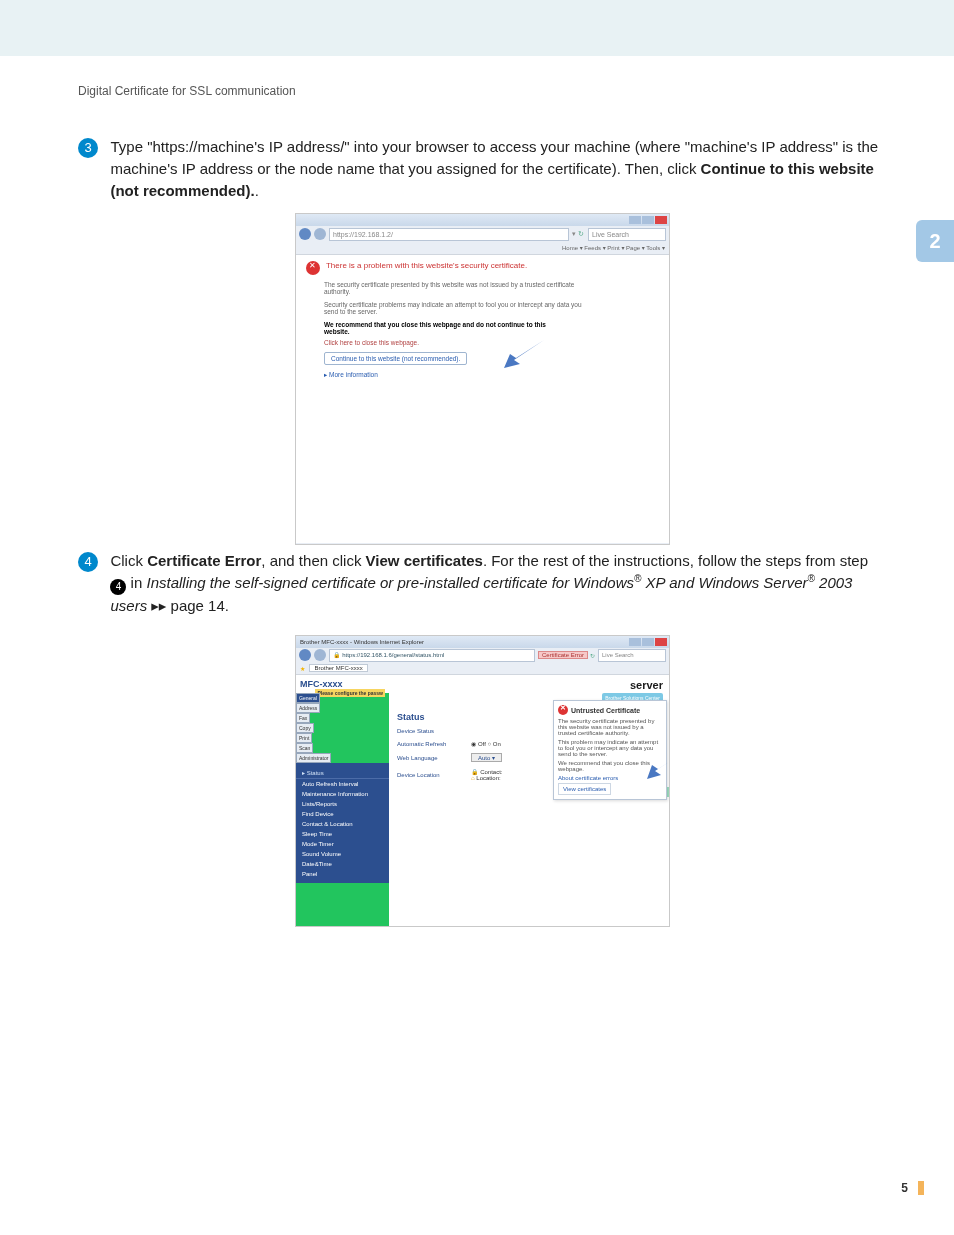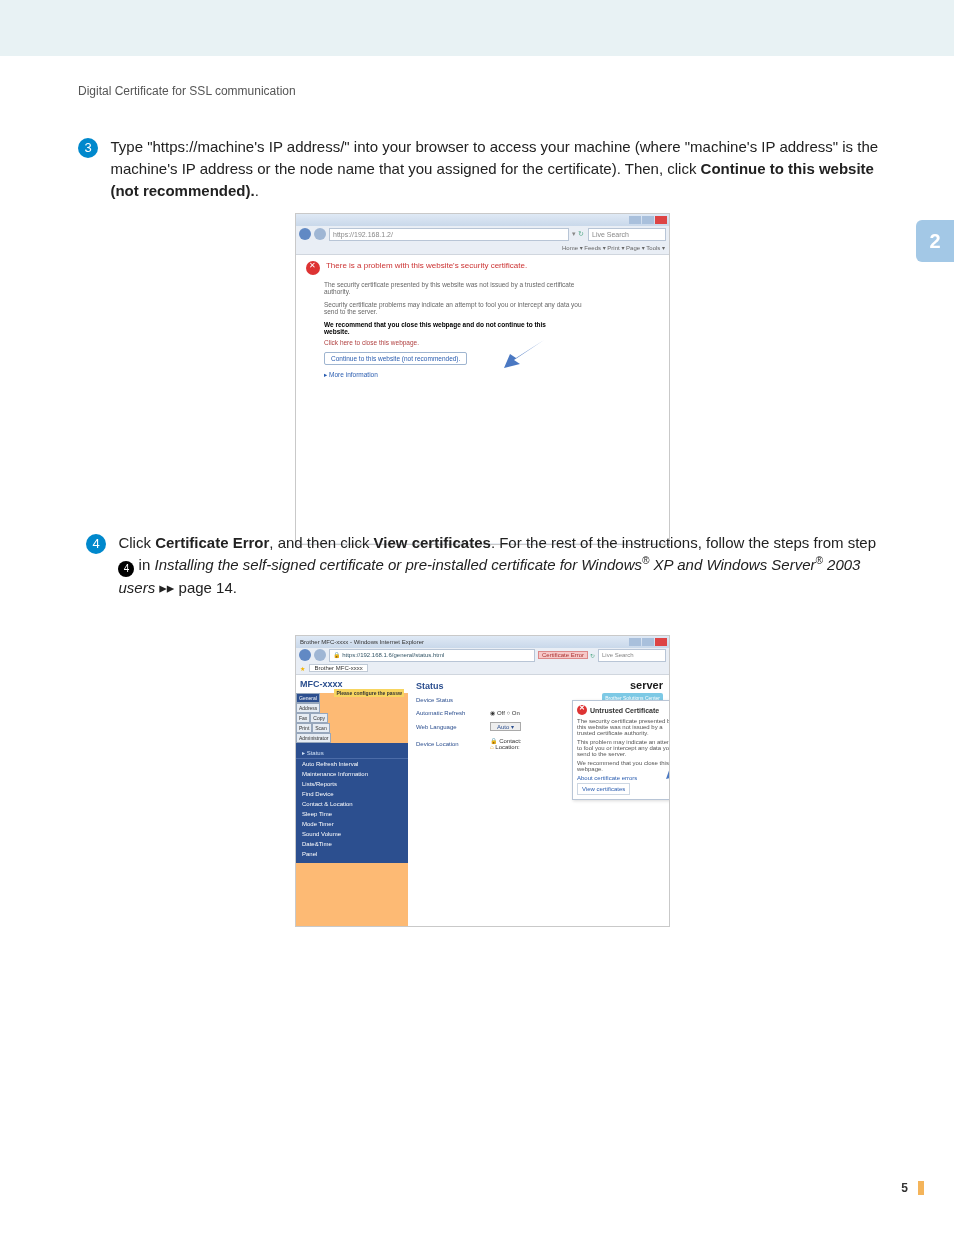--- a/index.html
+++ b/index.html
@@ -41,21 +41,21 @@
     font-weight: bold;
     font-size: 20px;
     text-align: center;
     line-height: 42px;
   }
   .step {
     position: absolute;
     left: 78px;
   }
   .step3 { top: 136px; }
-  .step4 { top: 532px; margin-left: 8px; }
+  .step4 { top: 550px; }
   .bullet-num {
     display: inline-block;
     width: 20px; height: 20px;
     border-radius: 50%;
     background: #0088cc;
     color: #fff;
     text-align: center;
     line-height: 20px;
     font-size: 13px;
     vertical-align: top;
@@ -124,31 +124,31 @@
   .shot2 .titlebar .winbtns div{ width:12px;height:8px;background:#a9c0dc;}
   .shot2 .titlebar .winbtns .close{ background:#d44;}
   .shot2 .navrow { height:14px; background:#e9eef5; display:flex; align-items:center;}
   .shot2 .navbtn { width:12px;height:12px;border-radius:50%;background:#6189c4;margin-left:3px;}
   .shot2 .addr2 { flex:1; height:11px; border:1px solid #b8c5d6; background:#fff; margin:0 3px; padding:0 3px; line-height:11px; color:#356; font-size:6px;}
   .shot2 .certpill { background:#f6c8c8; border:1px solid #d88; color:#a33; padding:0 3px; margin-right:2px;}
   .shot2 .search2 { width:60px; height:11px; border:1px solid #b8c5d6; background:#fff; color:#888; padding:0 3px; line-height:11px; margin-right:3px;}
   .shot2 .tabrow { height:12px; background:#e9eef5; display:flex; align-items:center; padding-left:4px; gap:4px; border-bottom:1px solid #d0d6de;}
   .shot2 .tabrow .tab { border:1px solid #c0cad6; background:#fff; padding:0 4px; font-size:6px; color:#333;}
   .shot2 .body { display:flex; height:252px;}
-  .shot2 .left { width:112px; background:#fdba74;}
+  .shot2 .left { width:93px; background:#22c55e;}
   .shot2 .left .brand { background:#fff; padding:4px 4px; font-size:9px; color:#2a4e8e; font-weight:bold;}
   .shot2 .left .warn { float:right; background:#f7d560; color:#333; font-size:5px; padding:1px 2px;}
   .shot2 .left .menutabs { display:flex; flex-wrap:wrap; }
   .shot2 .left .mt { border:1px solid #97a7bc; background:#e6ecf3; color:#333; font-size:5px; padding:1px 2px;}
   .shot2 .left .mt.active { background:#2c4f8f; color:#fff;}
   .shot2 .left .sidelist { background:#2c4f8f; color:#fff; font-size:6px; padding:4px 0;}
   .shot2 .left .sidelist div { padding:2px 6px;}
   .shot2 .left .sidelist .hdr { color:#cfe0f5; border-bottom:1px solid #4c6ca8;}
   .shot2 .right { flex:1; background:#fff; padding:6px 8px; position:relative;}
-  .shot2 .right .sttitle { color:#2c4f8f; font-weight:bold; font-size:9px; margin-bottom:6px;}
+  .shot2 .right .sttitle { color:#2c4f8f; font-weight:bold; font-size:9px; margin-bottom:6px;margin-top:31px;}
   .shot2 .right .row { display:flex; font-size:6px; color:#2c4f8f; margin:6px 0; align-items:center;}
   .shot2 .right .row .lab { width:74px;}
   .shot2 .right .row .val { color:#333;}
   .shot2 .right .sel { border:1px solid #aaa; background:#eee; padding:0 6px; font-size:6px;}
   .shot2 .logo { position:absolute; right:6px; top:4px; text-align:right;}
   .shot2 .logo .bl { font-weight:bold; font-size:11px; color:#1a1a1a;}
   .shot2 .logo .sc { background:#7dc9e5; color:#fff; font-size:5px; padding:2px 3px; display:inline-block; margin-top:2px; border-radius:2px;}
   .shot2 .popup { position:absolute; left:164px; top:25px; width:104px; background:#fff; border:1px solid #b8c5d6; box-shadow:1px 1px 3px rgba(0,0,0,0.15); font-size:6px; padding:4px;}
   .shot2 .popup .ptitle { font-weight:bold; color:#333; font-size:7px; display:flex; align-items:center; gap:3px;}
   .shot2 .popup .pic { width:10px;height:10px;border-radius:50%;background:#d33;position:relative;}

